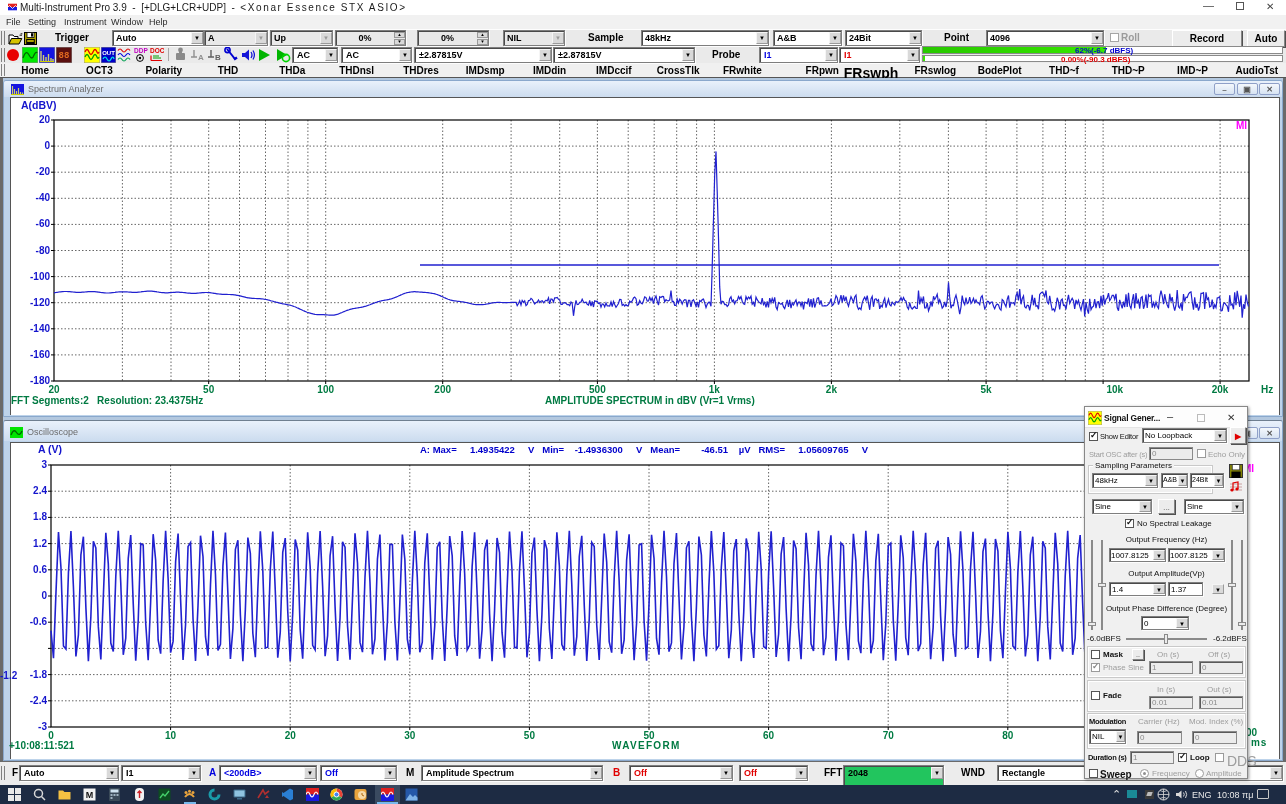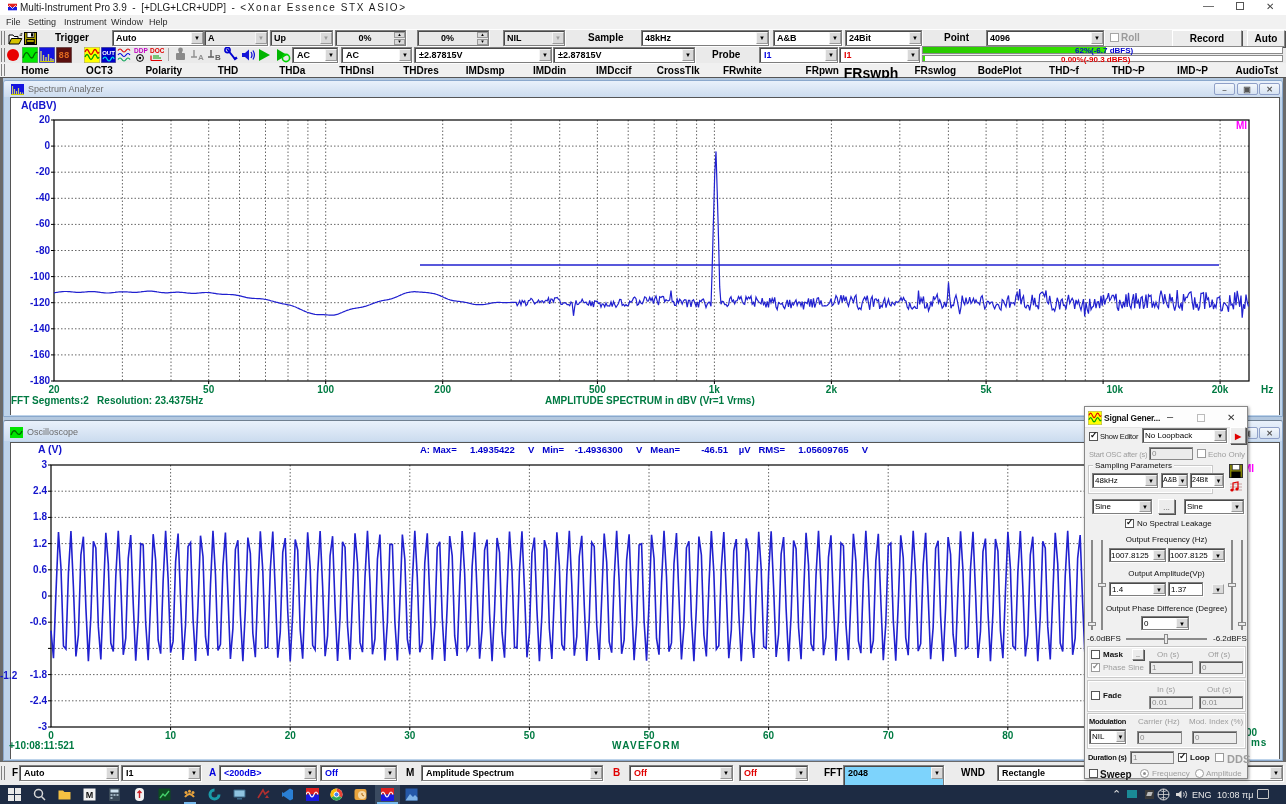--- a/index.html
+++ b/index.html
@@ -508,21 +508,21 @@
           <span style="color:#000">▼</span>
         </div>
       </div>
       <div class="combo" style="left:739px;top:3px;width:69px;height:16px;background:#fff;">
         <span style="position:absolute;left:4px;top:2px;font-weight:bold;font-size:9px;color:#e00000;white-space:nowrap">Off</span>
         <div class="carr" style="left:55px;top:1px;width:12px;height:12px;">
           <span style="color:#000">▼</span>
         </div>
       </div>
       <div style="position:absolute;left:824px;top:5px;font-weight:bold;font-size:10px;color:#000;white-space:nowrap">FFT</div>
-      <div class="combo" style="left:843px;top:3px;width:101px;height:28px;background:#7dd3fc;">
+      <div class="combo" style="left:843px;top:3px;width:101px;height:28px;background:#22c55e;">
         <span style="position:absolute;left:4px;top:2px;font-weight:bold;font-size:9px;color:#000;white-space:nowrap">2048</span>
         <div class="carr" style="left:87px;top:1px;width:12px;height:12px;">
           <span style="color:#000">▼</span>
         </div>
       </div>
       <div style="position:absolute;left:961px;top:5px;font-weight:bold;font-size:10px;color:#000;white-space:nowrap">WND</div>
       <div class="combo" style="left:997px;top:3px;width:286px;height:16px;background:#fff;">
         <span style="position:absolute;left:4px;top:2px;font-weight:bold;font-size:9px;color:#000;white-space:nowrap">Rectangle</span>
         <div class="carr" style="left:272px;top:1px;width:12px;height:12px;">
           <span style="color:#000">▼</span>
@@ -696,21 +696,21 @@
       </div>
       <div style="position:absolute;left:3px;top:346px;letter-spacing:-0.3px;font-weight:bold;font-size:7.5px;color:#111;white-space:nowrap">Duration (s)</div>
       <div class="tbx" style="left:45px;top:344px;width:44px;height:13px;background:#ececec;">
         <span style="position:absolute;left:2px;top:1px;font-size:8px;color:#8c8c8c">1</span>
       </div>
       <div class="cbx" style="left:93px;top:346px;width:9px;height:9px;border-color:#555">
         <span style="position:absolute;left:0px;top:-3px;font-size:9px;color:#111;font-weight:bold">✓</span>
       </div>
       <div style="position:absolute;left:105px;top:346px;font-weight:bold;font-size:8px;color:#111;white-space:nowrap">Loop</div>
       <div class="cbx" style="left:130px;top:346px;width:9px;height:9px;border-color:#9a9a9a"></div>
-      <div style="position:absolute;left:142px;top:346px;font-weight:bold;font-size:11px;color:#9d9d9d;white-space:nowrap">DDS</div>
+      <div style="position:absolute;left:142px;top:346px;font-weight:normal;font-size:14px;color:#9d9d9d;white-space:nowrap">DDS</div>
       <div class="cbx" style="left:4px;top:362px;width:9px;height:9px;border-color:#555"></div>
       <div style="position:absolute;left:15px;top:362px;font-weight:bold;font-size:10px;color:#111;white-space:nowrap">Sweep</div>
       <div style="position:absolute;left:55px;top:362px;width:9px;height:9px;border-radius:50%;border:1px solid #9a9a9a;background:#fff">
         <div style="position:absolute;left:2px;top:2px;width:3px;height:3px;border-radius:50%;background:#909090"></div>
       </div>
       <div style="position:absolute;left:67px;top:362px;font-weight:normal;font-size:8px;color:#9d9d9d;white-space:nowrap">Frequency</div>
       <div style="position:absolute;left:110px;top:362px;width:9px;height:9px;border-radius:50%;border:1px solid #9a9a9a;background:#fff"></div>
       <div style="position:absolute;left:121px;top:362px;font-weight:normal;font-size:8px;color:#9d9d9d;white-space:nowrap">Amplitude</div>
 </div>
 

